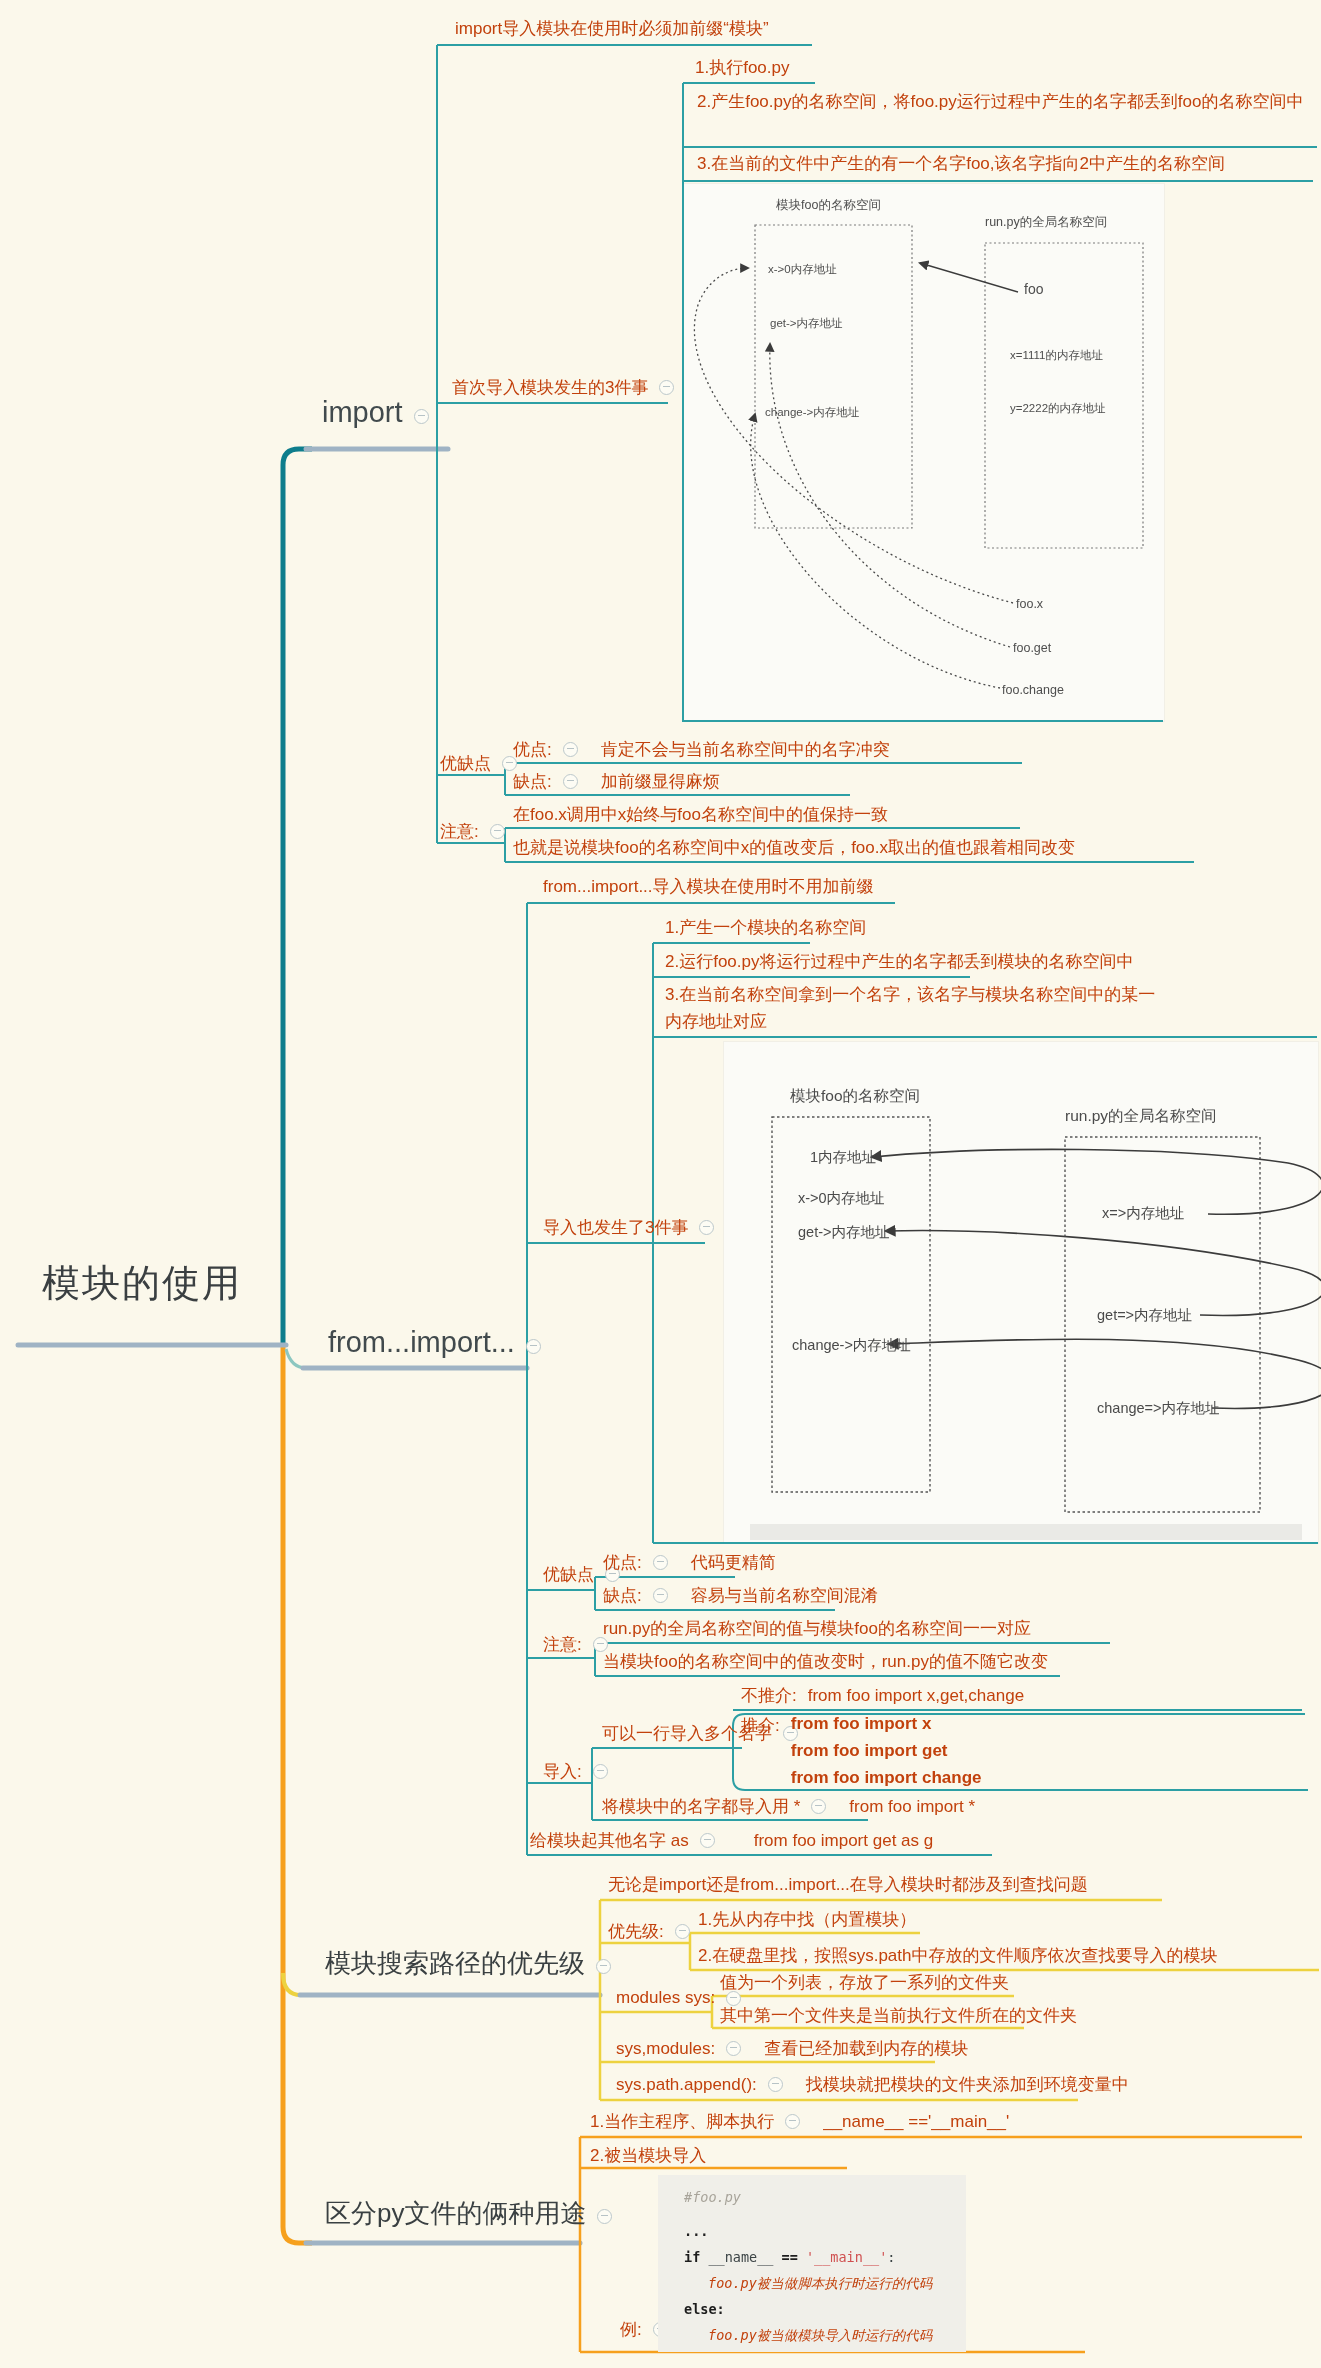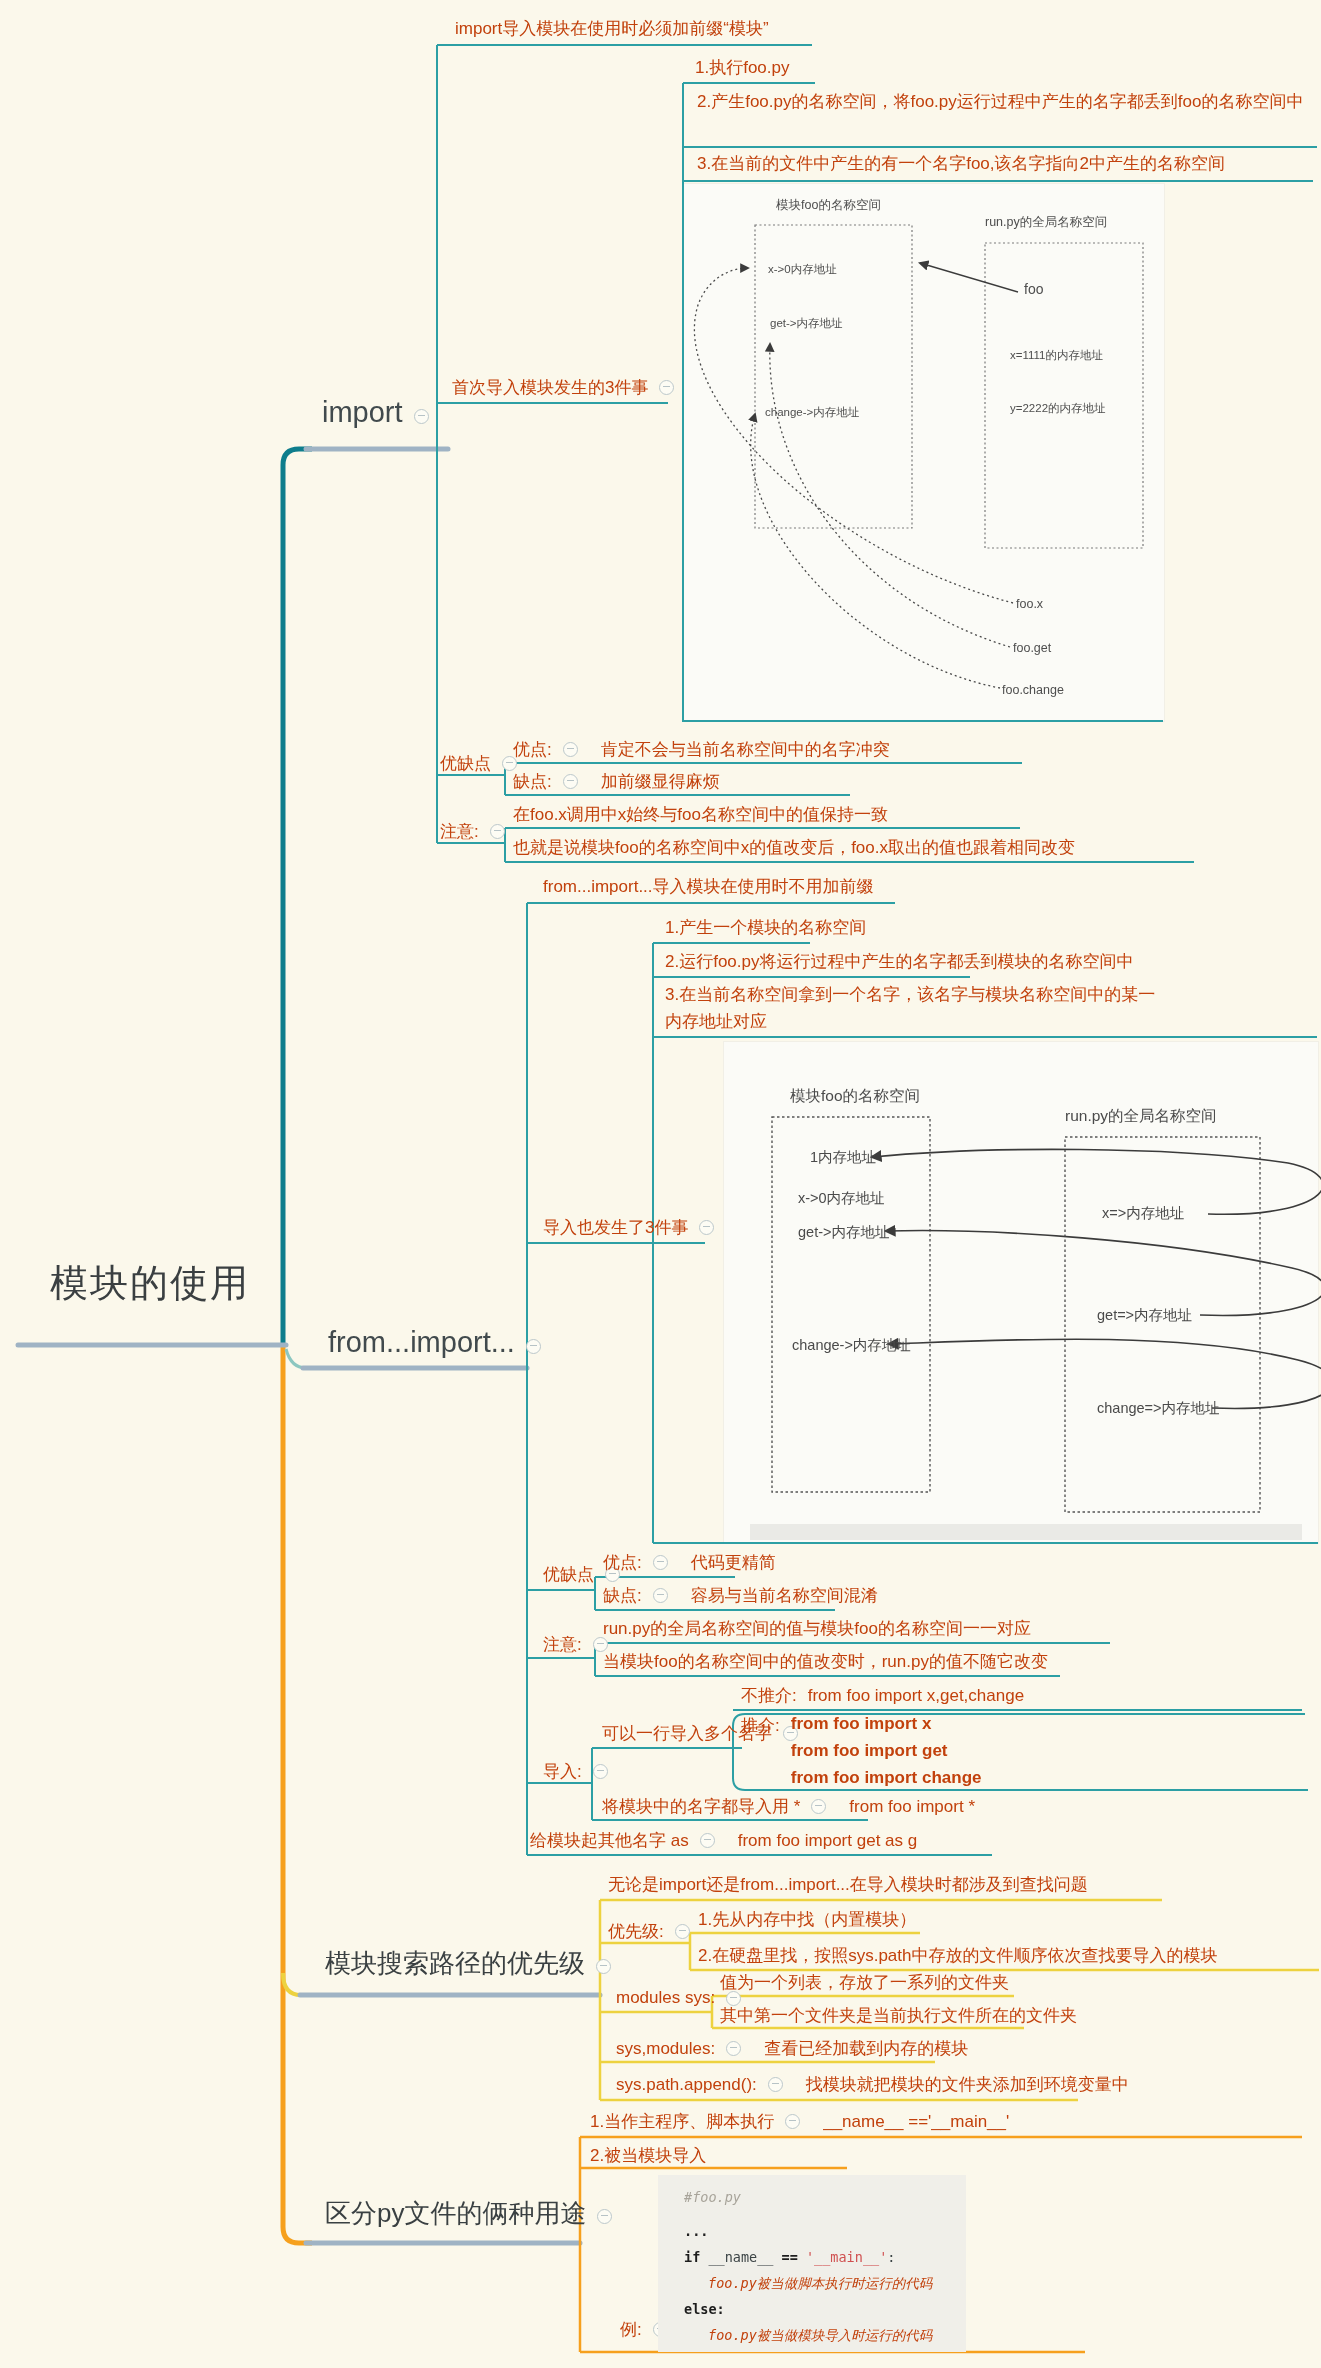--- a/index.html
+++ b/index.html
@@ -141,21 +141,21 @@
       <rect x="772" y="1117" width="158" height="375" stroke-dasharray="2.5 2.5"></rect>
       <rect x="1065" y="1137" width="195" height="375" stroke-dasharray="2.5 2.5"></rect>
     </g>
     <g fill="none" stroke="#3b3b3b" stroke-width="1.6">
       <path d="M 1208 1214 C 1330 1218 1352 1176 1288 1163 C 1175 1146 985 1146 872 1157" marker-end="url(#arr)"></path>
       <path d="M 1200 1315 C 1330 1320 1355 1282 1292 1268 C 1170 1240 990 1228 886 1231" marker-end="url(#arr)"></path>
       <path d="M 1212 1408 C 1338 1413 1362 1376 1298 1360 C 1180 1330 1000 1340 889 1344" marker-end="url(#arr)"></path>
     </g>
   </svg>
 
-  <div class="root" style="left:50px;top:1258px;">模块的使用</div>
+  <div class="root" style="left:42px;top:1258px;">模块的使用</div>
 
   <div class="topic-lat row" style="left:322px;top:396px;">
     <span class="lbl">import</span>
     <span class="collapse" style="margin-top:8px;"></span>
   </div>
   <div class="n" style="left:455px;top:17px;">import导入模块在使用时必须加前缀“模块”</div>
 
   <div class="n row" style="left:452px;top:376px;">
     <span class="lbl">首次导入模块发生的3件事</span>
     <span class="collapse"></span>
@@ -263,21 +263,21 @@
     </span>
   </div>
   <div class="n row" style="left:602px;top:1795px;">
     <span class="lbl">将模块中的名字都导入用 *</span>
     <span class="collapse"></span>
     <span class="lbl" style="margin-left:12px;">from foo import *</span>
   </div>
   <div class="n row" style="left:530px;top:1829px;">
     <span class="lbl">给模块起其他名字 as</span>
     <span class="collapse"></span>
-    <span class="lbl" style="margin-left:12px;">from foo import get as g</span>
+    <span class="lbl" style="margin-left:28px;">from foo import get as g</span>
   </div>
 
   <div class="topic row" style="left:325px;top:1946px;">
     <span class="lbl">模块搜索路径的优先级</span>
     <span class="collapse" style="margin-top:6px;"></span>
   </div>
   <div class="n" style="left:608px;top:1873px;">无论是import还是from...import...在导入模块时都涉及到查找问题</div>
   <div class="n row" style="left:608px;top:1920px;">
     <span class="lbl">优先级:</span>
     <span class="collapse"></span>

